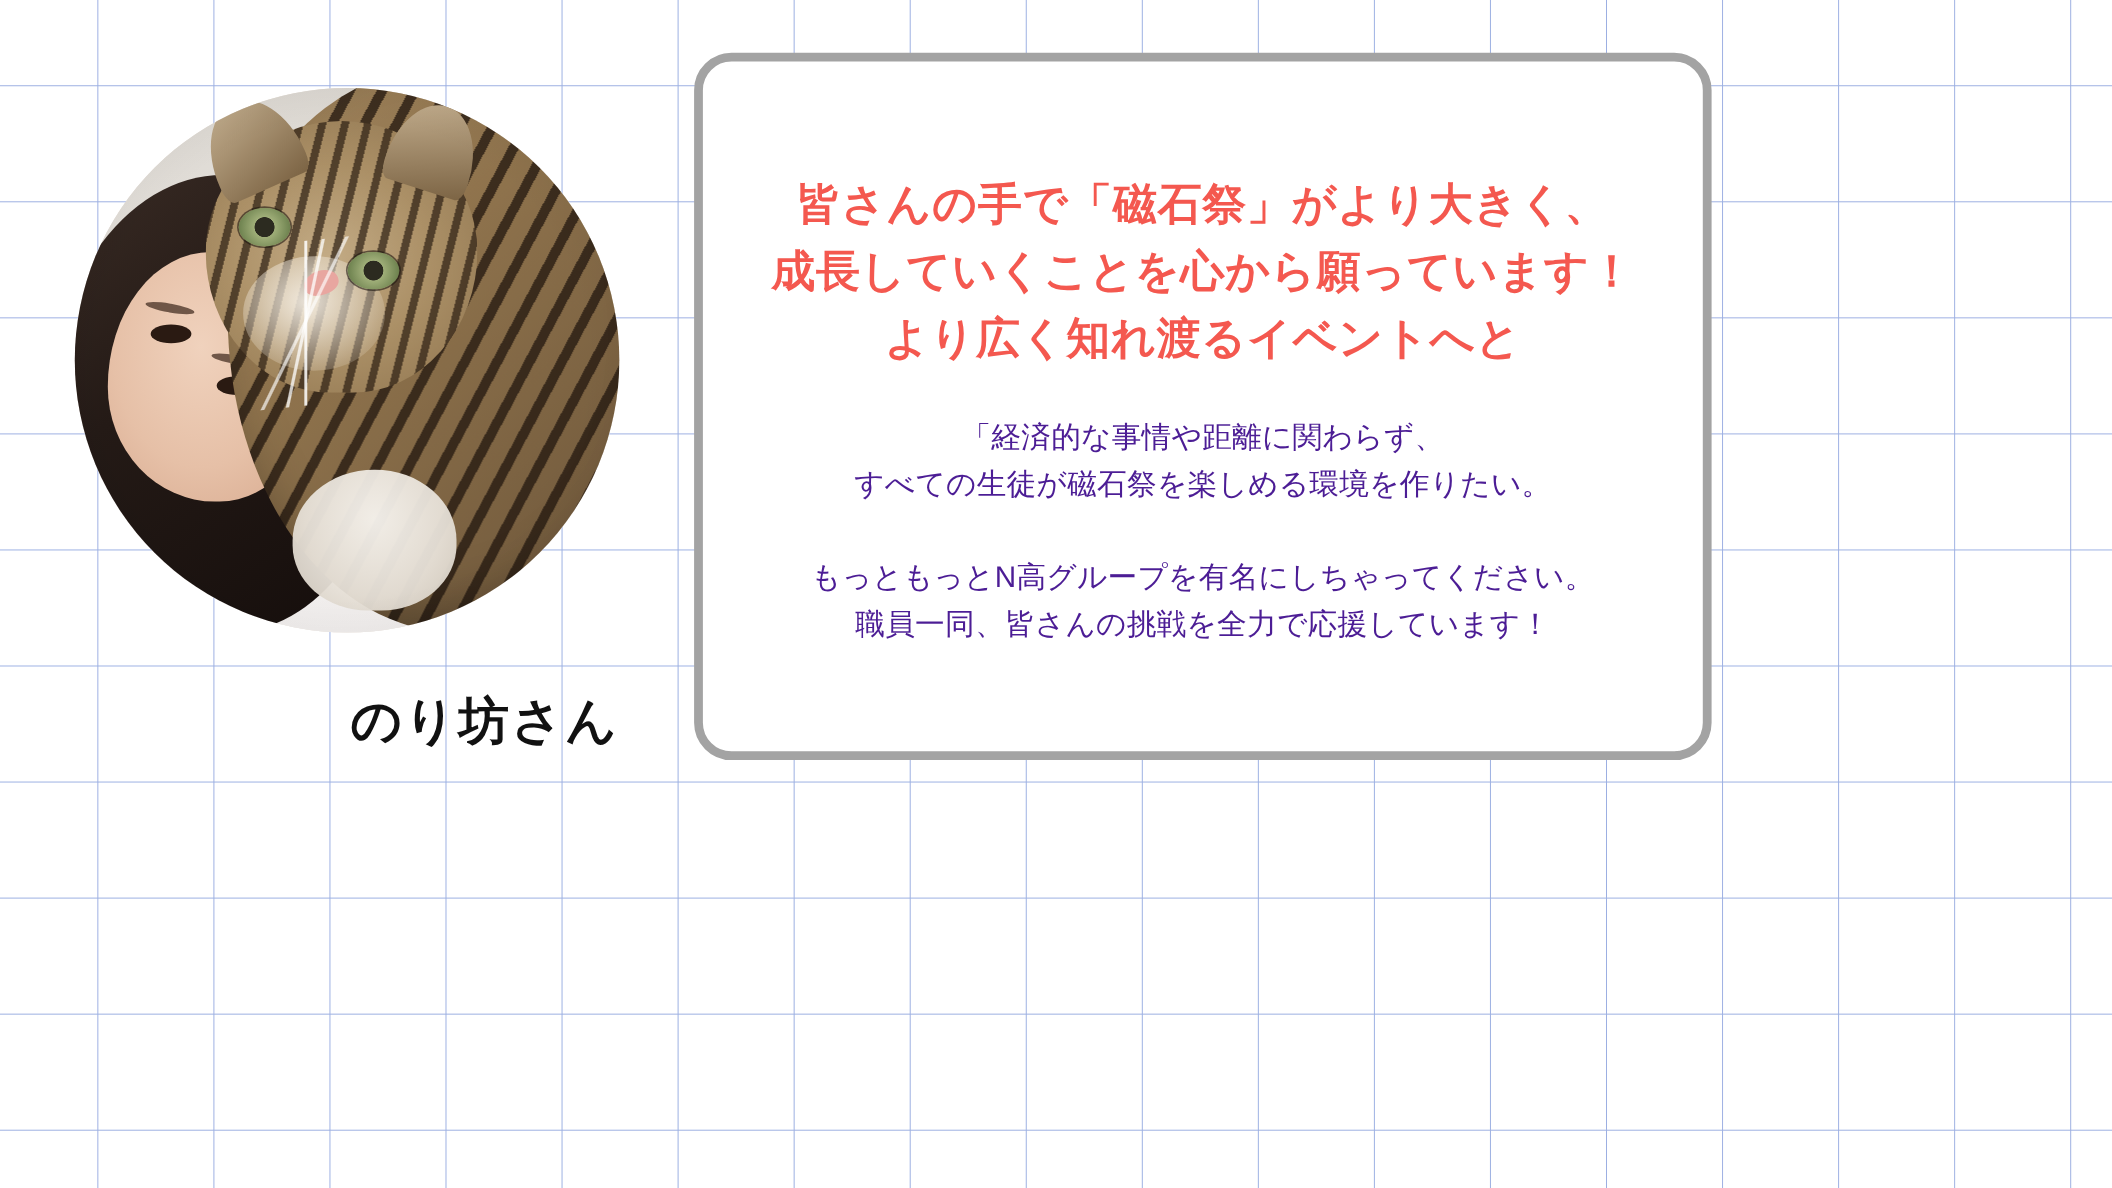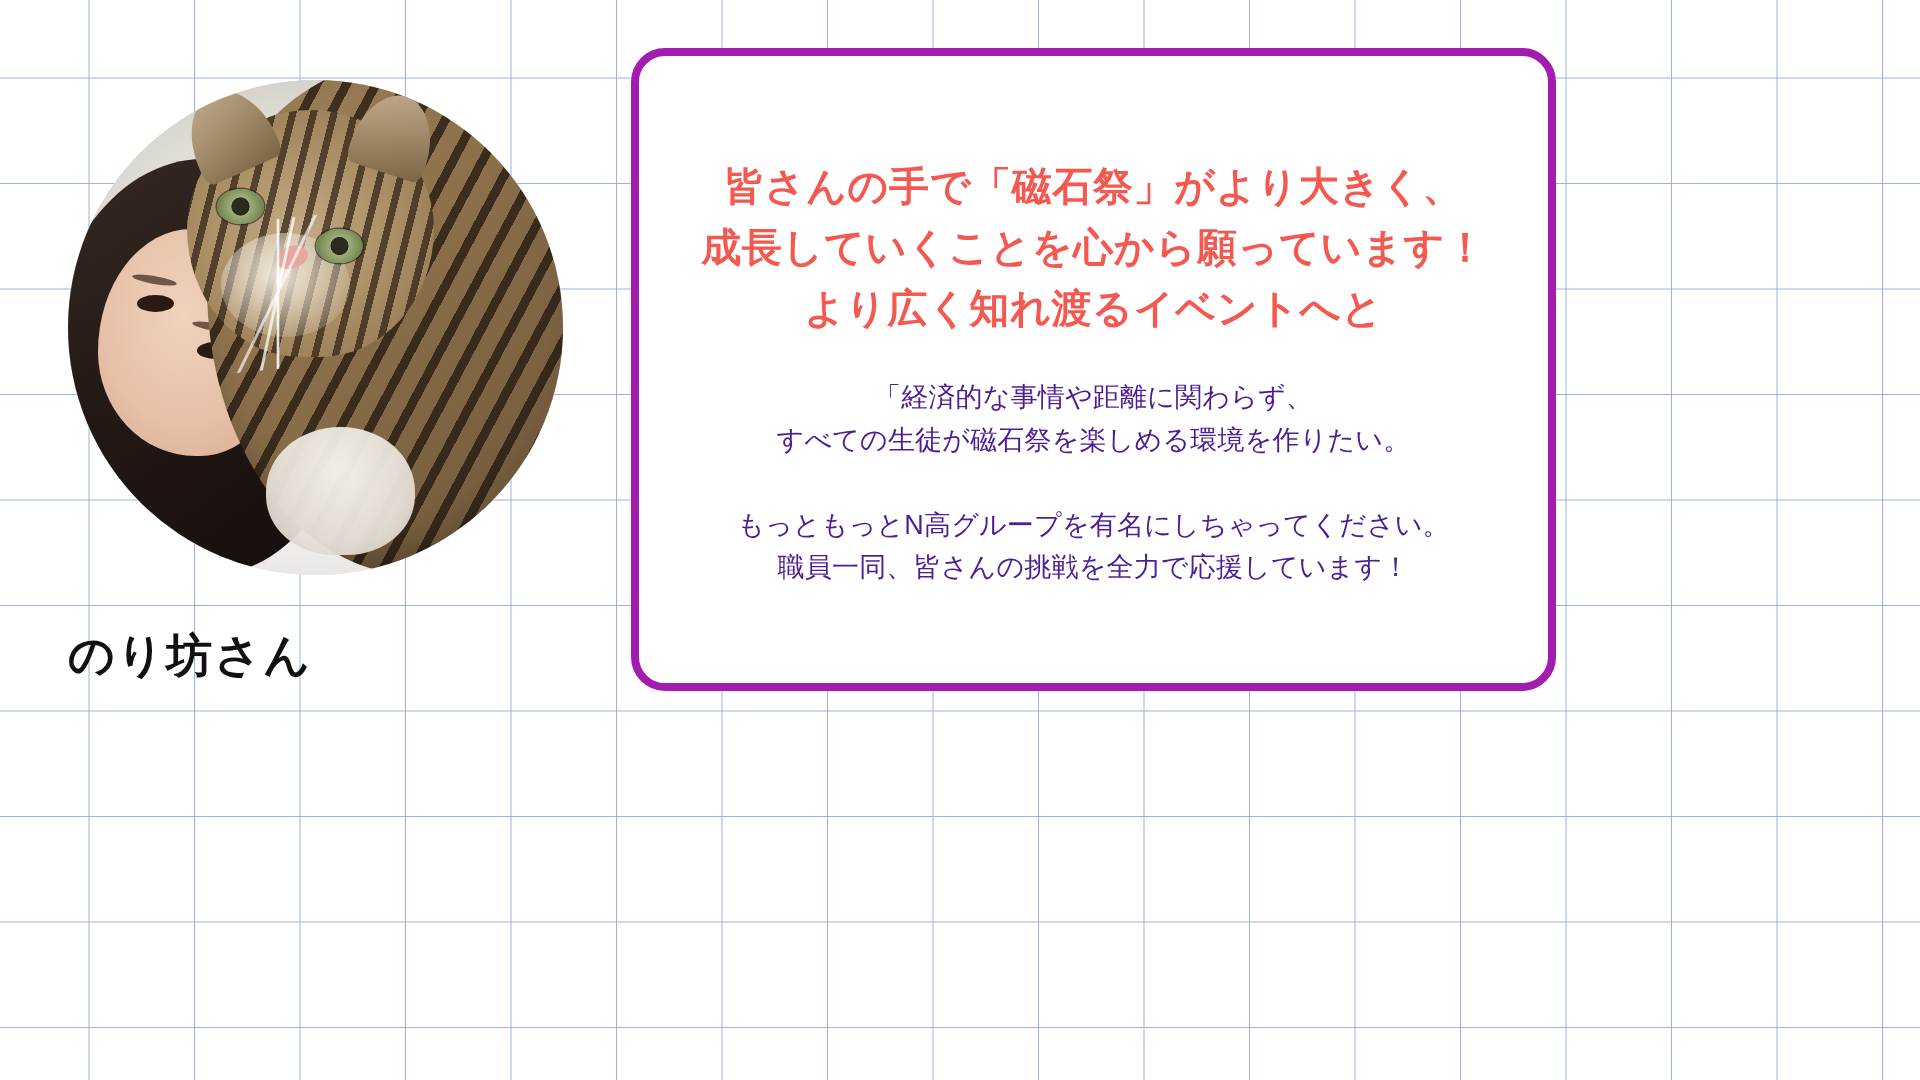--- a/index.html
+++ b/index.html
@@ -163,37 +163,37 @@
   .ph-vig {
     left: 0; top: 0; width: 100%; height: 100%;
     background: radial-gradient(circle at 50% 50%, rgba(0,0,0,0) 62%, rgba(0,0,0,.10) 100%);
   }
 
   #avatar-caption {
     position: absolute;
     left: 0;
     top: 545px;
     width: 495px;
-    text-align: left;
+    text-align: right;
     font-size: 46px;
     font-weight: 700;
     color: #111111;
     letter-spacing: 2px;
     white-space: nowrap;
   }
 
   
   #message-card {
     position: absolute;
     left: 631px;
     top: 48px;
     width: 925px;
     height: 643px;
     background: #ffffff;
-    border: 8px solid #a21caf;
+    border: 8px solid #a3a3a3;
     border-radius: 34px;
     padding: 0 34px;
   }
 
   #card-heading {
     margin-top: 100px;
     text-align: center;
     color: #F4584F;
     font-size: 40px;
     font-weight: 700;

